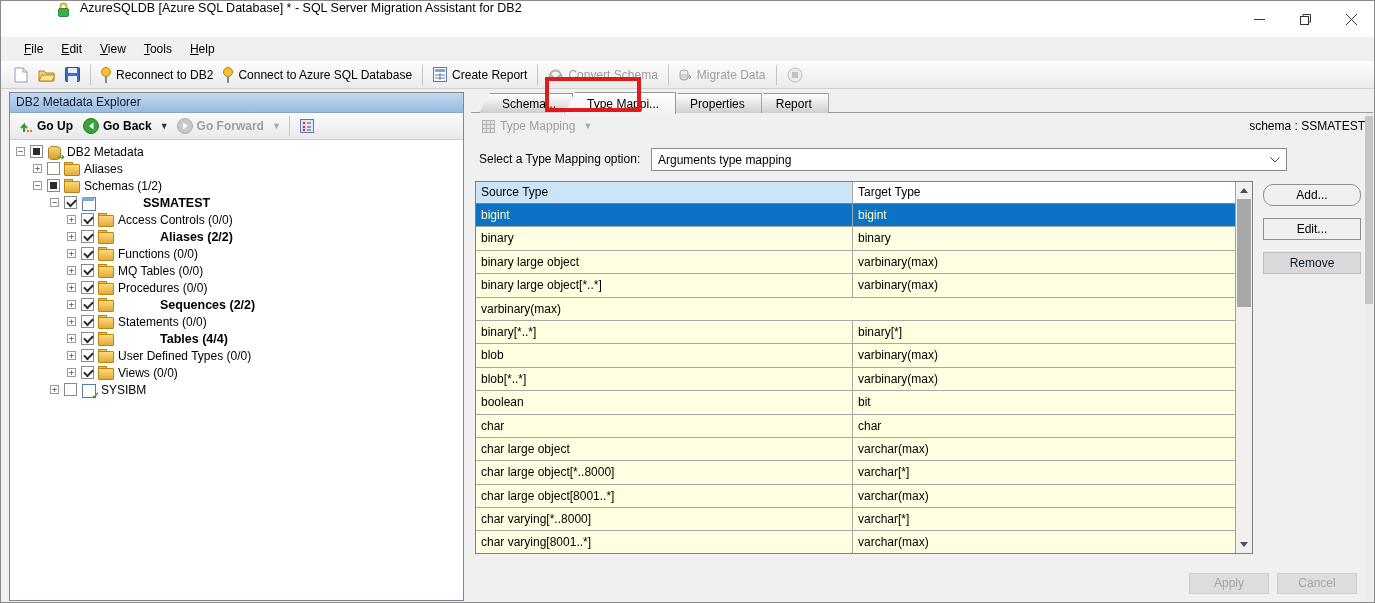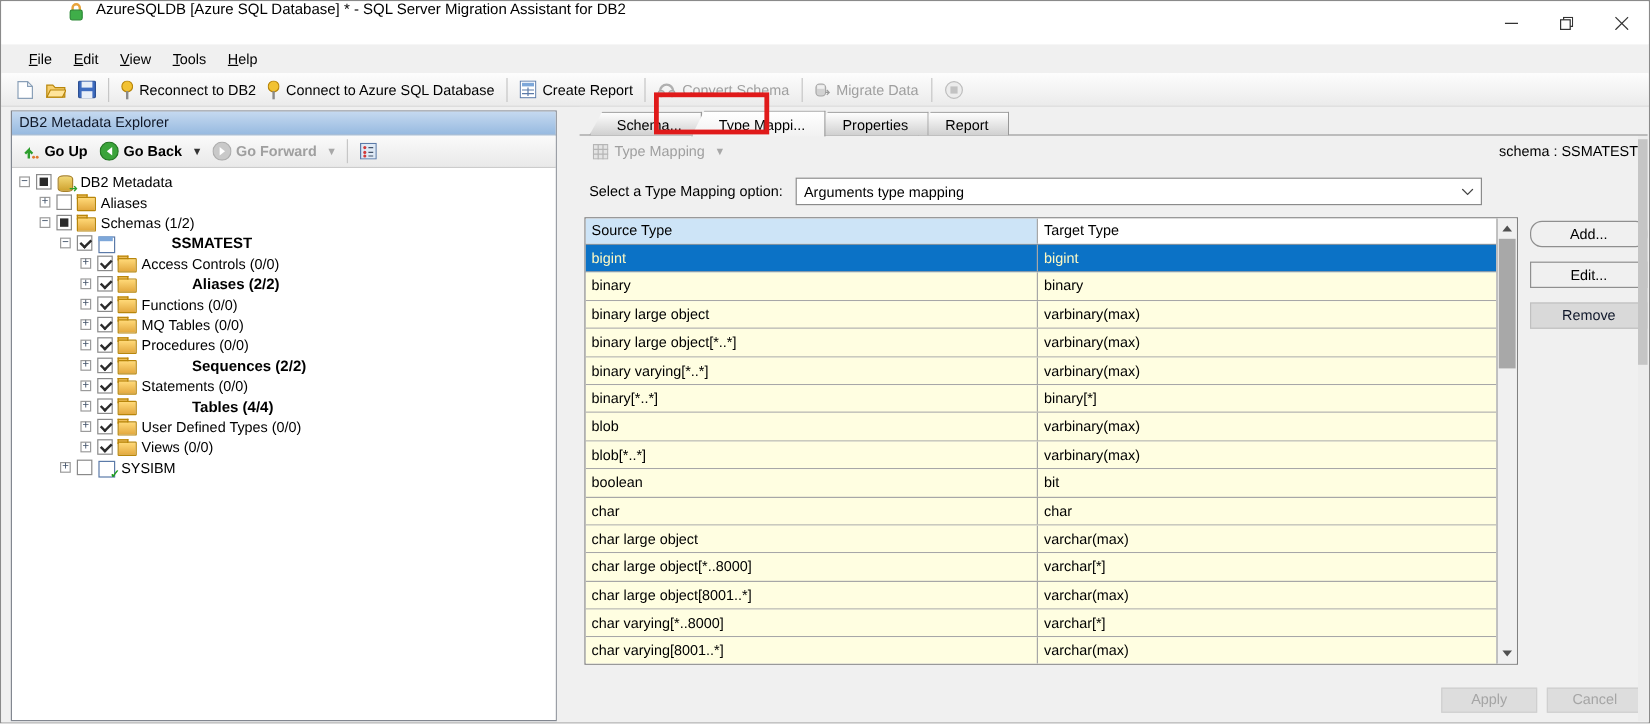--- a/index.html
+++ b/index.html
@@ -47,35 +47,35 @@
   .icon-folder::after { content:""; position:absolute; left:0; top:2px; width:14px; height:10px; background:linear-gradient(#ffd978,#e3a93f); border:1px solid #b8860b; border-radius:1px; }
   .icon-database::before { content:""; position:absolute; left:1px; top:1px; width:11px; height:12px; background:linear-gradient(#f2d876,#cfa22e); border:1px solid #a8822a; border-radius:5px/3px; }
   .icon-database::after { content:"➜"; position:absolute; right:-2px; bottom:-3px; color:#2ca02c; font-size:9px; }
   .icon-schema::before, .icon-schema-check::before { content:""; position:absolute; left:1px; top:1px; width:12px; height:12px; background:#fff; border:1px solid #5b7aa8; }
   .icon-schema::after, .icon-schema-check-inner { content:""; position:absolute; left:1px; top:1px; width:12px; height:4px; background:#7da7d9; }
   .icon-schema-check::after { content:"✓"; position:absolute; right:-3px; bottom:-4px; color:#1f9d1f; font-size:10px; font-weight:bold; }
   .tree-label { white-space:nowrap; }
   .tree-label.bold { font-weight:bold; font-size:12.5px;margin-left:42px; }
 
   
-  .right-panel { position:absolute; left:470px; top:0; right:1px; bottom:1px; background:#f0f0f0;margin-left:12px; }
+  .right-panel { position:absolute; left:470px; top:0; right:1px; bottom:1px; background:#f0f0f0; }
   .tabline { position:absolute; top:23px; left:0; right:0; border-top:1px solid #9a9a9a; z-index:1; }
   .tabs { position:absolute; top:2px; left:8px; height:22px; display:flex; align-items:flex-end; z-index:2; }
   .tab { position:relative; padding:0 16px 0 22px; height:20px; line-height:20px; background:linear-gradient(#fefefe,#cfcfcf); border:1px solid #989898; border-bottom:none; clip-path:polygon(11px 0,100% 0,100% 100%,0 100%); margin-left:-9px; white-space:nowrap; }
   .tab:nth-child(1){ z-index:4; margin-left:0; }
   .tab:nth-child(3){ z-index:3; }
   .tab:nth-child(4){ z-index:2; }
   .tab.active { height:22px; line-height:22px; background:linear-gradient(#ffffff,#f1f1f1); z-index:6; margin-bottom:-1px; }
 
   .subtoolbar { position:absolute; top:24px; left:0; right:0; height:26px; display:flex; align-items:center; padding-left:6px; }
   .schema-context { position:absolute; right:8px; top:24px; height:26px; line-height:26px; }
 
   .option-row { position:absolute; top:59px; left:0; right:0; height:24px; }
   .option-label { position:absolute; left:8px; top:4px; }
-  .combobox { position:absolute; left:180px; top:0; width:572px; height:23px; background:#fff; border:1px solid #8b8b8b; display:flex; align-items:center; padding:0 6px; }
+  .combobox { position:absolute; left:180px; top:0; width:636px; height:23px; background:#fff; border:1px solid #8b8b8b; display:flex; align-items:center; padding:0 6px; }
   .combobox .value { flex:1; }
 
   
   .grid { position:absolute; left:4px; top:92px; width:778px; height:373px; border:1px solid #808080; background:#fff; }
   .grid-content { position:absolute; left:0; top:0; right:17px; bottom:0; overflow:hidden; }
   .grid-header { display:flex; height:22px; border-bottom:1px solid #808080; }
   .gh-cell { line-height:21px; padding:0 5px; }
   .gh-source { width:377px; background:#cde4f7; border-right:1px solid #a7a7a7; }
   .gh-target { flex:1; background:#fff; }
   .grid-row { display:flex; height:23.4px; background:#fffee1; border-bottom:1px solid #a7a7a7; }
@@ -433,21 +433,20 @@
   </div>
               <div class="grid-row">
     <div class="cell cell-source">binary large object</div>
     <div class="cell cell-target">varbinary(max)</div>
   </div>
               <div class="grid-row">
     <div class="cell cell-source">binary large object[*..*]</div>
     <div class="cell cell-target">varbinary(max)</div>
   </div>
               <div class="grid-row">
-    <div class="cell cell-source">binary varying[*..*]</div>
     <div class="cell cell-target">varbinary(max)</div>
   </div>
               <div class="grid-row">
     <div class="cell cell-source">binary[*..*]</div>
     <div class="cell cell-target">binary[*]</div>
   </div>
               <div class="grid-row">
     <div class="cell cell-source">blob</div>
     <div class="cell cell-target">varbinary(max)</div>
   </div>

